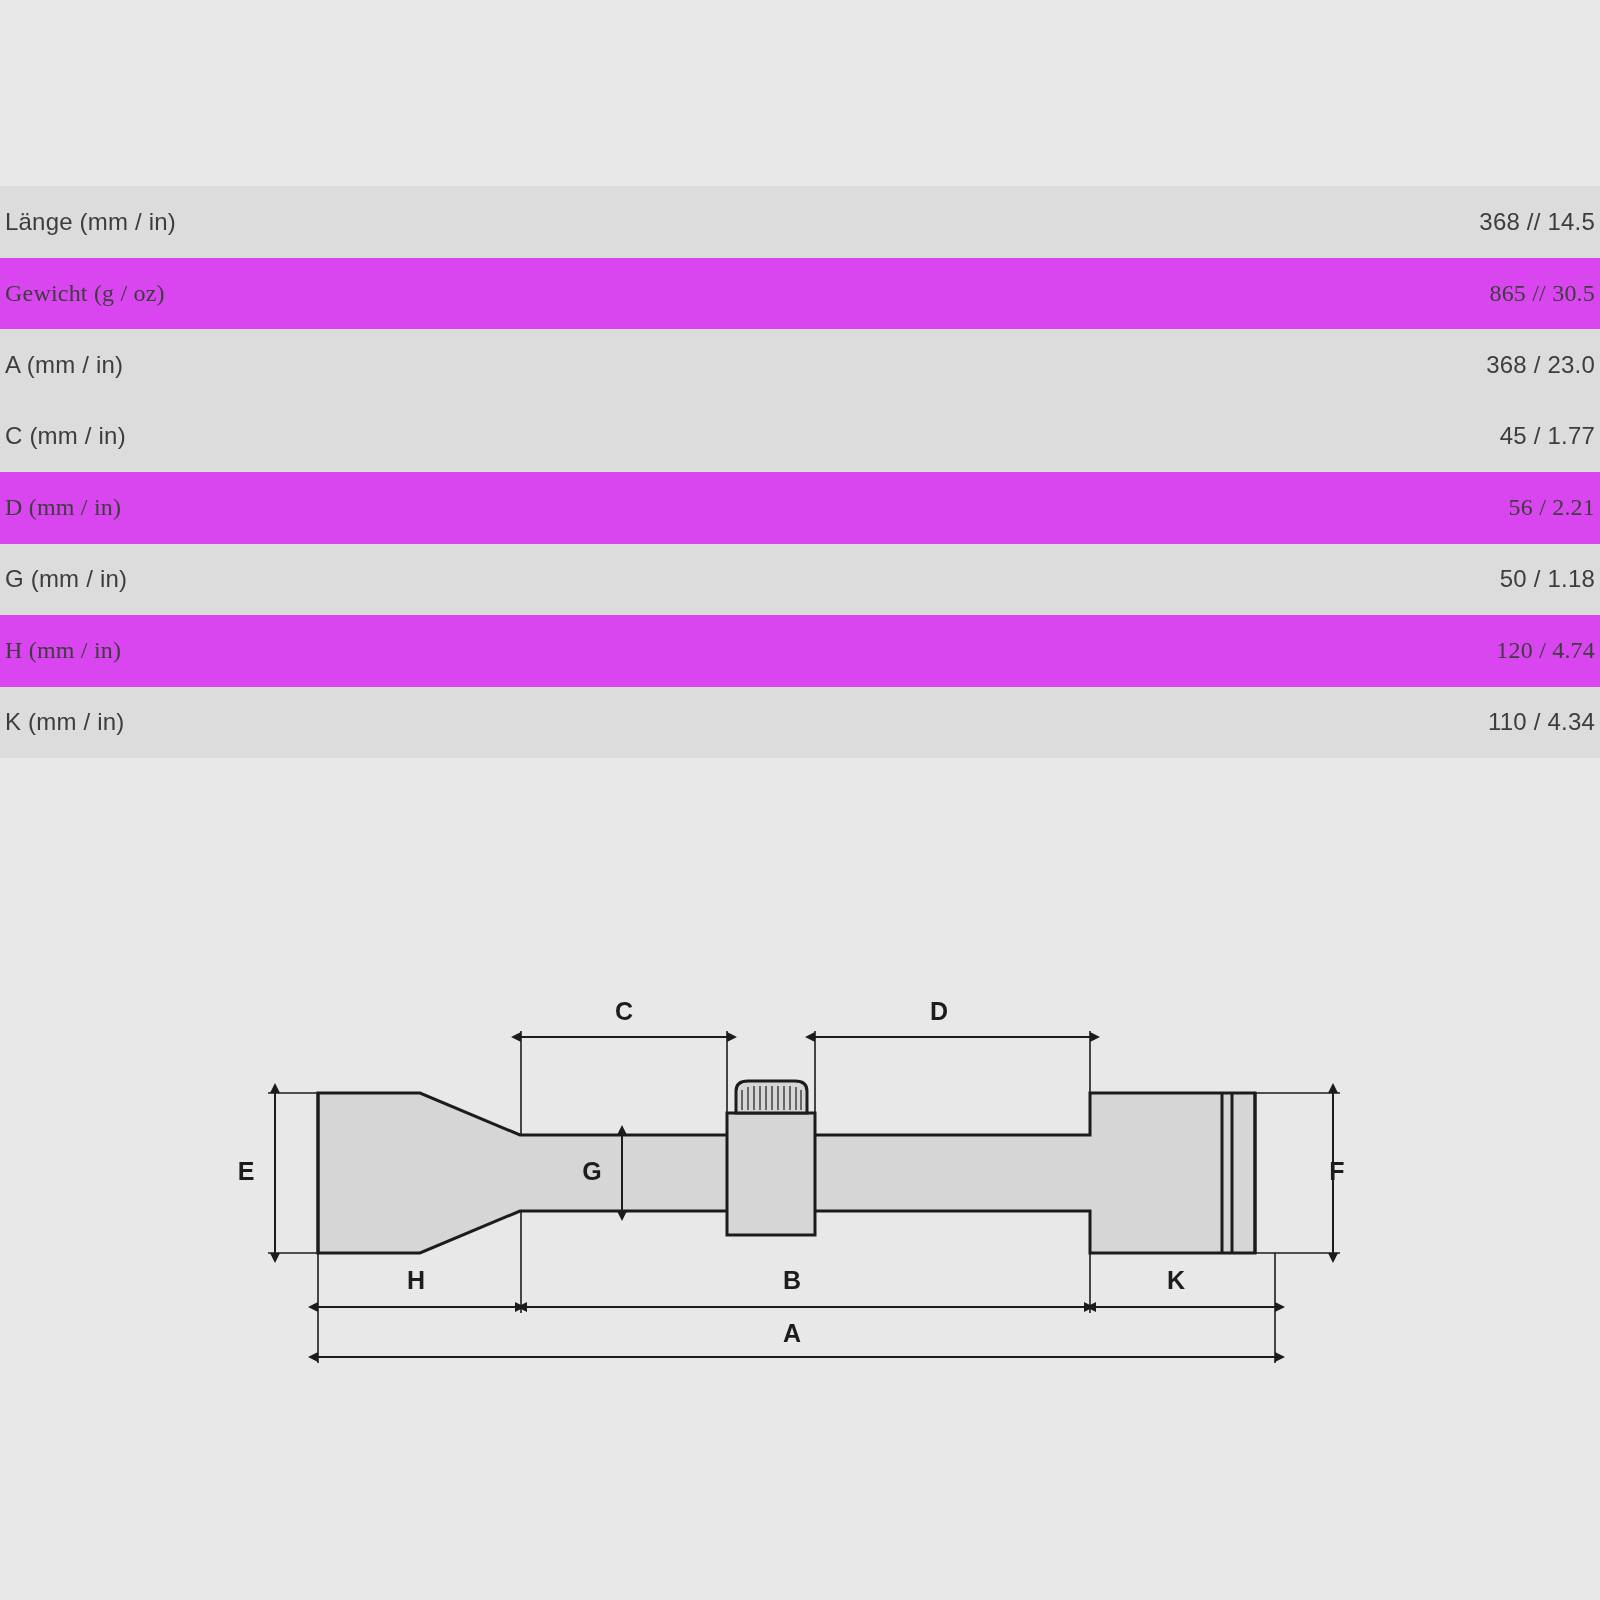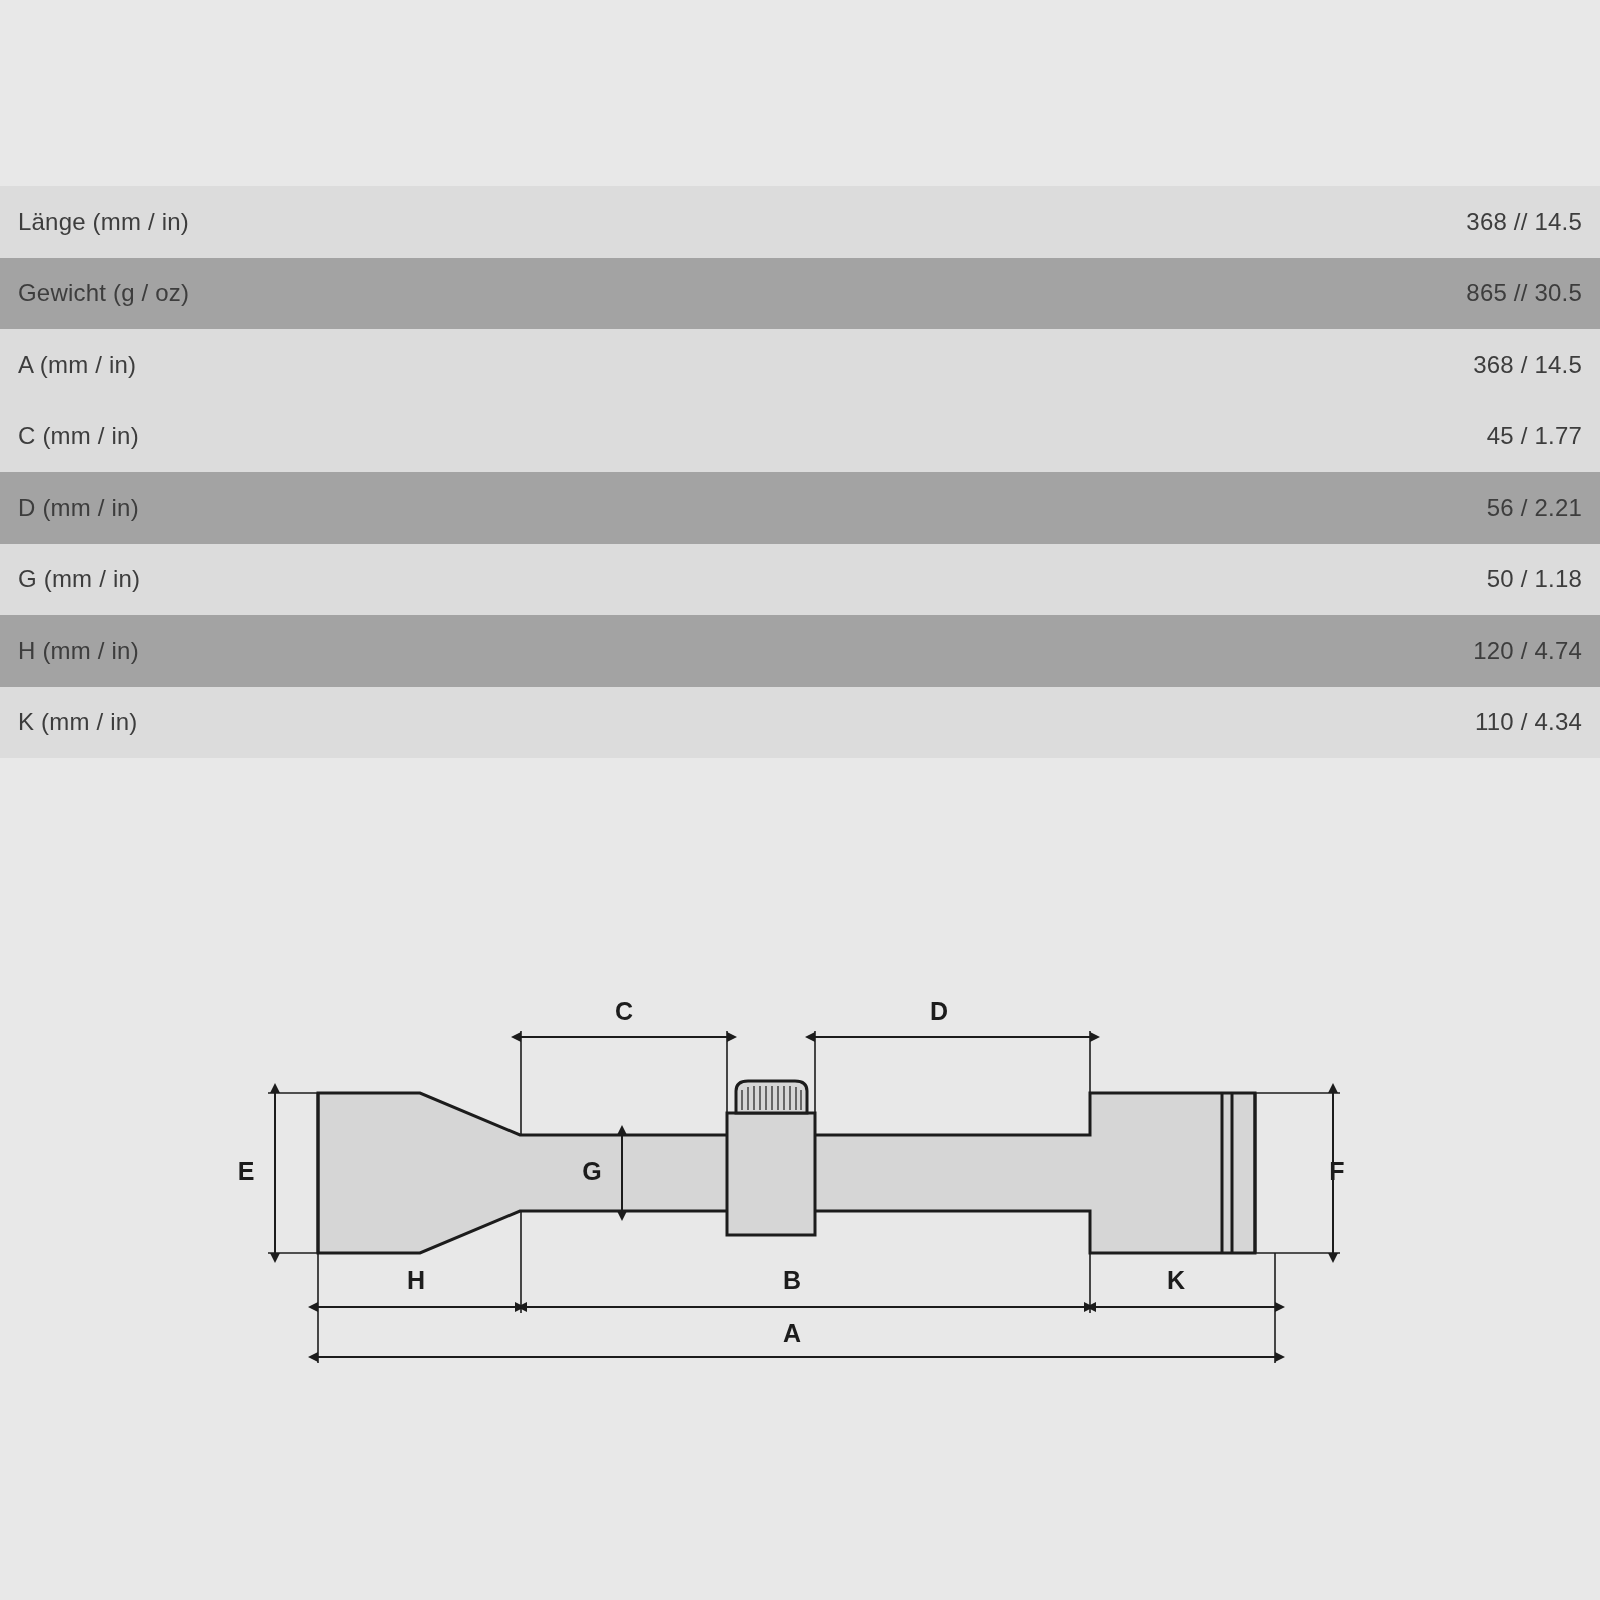--- a/index.html
+++ b/index.html
@@ -25,25 +25,25 @@
     position: absolute;
     top: 186px;
     left: 0;
     width: 1600px;
   }
   .spec-row {
     display: flex;
     align-items: center;
     justify-content: space-between;
     height: 71.5px;
-    padding: 0 18px;
+    padding: 0 5px;
     box-sizing: border-box;
   }
   .spec-row.odd  { background: #dcdcdc; }
-  .spec-row.even { background: #a3a3a3; }
+  .spec-row.even { background: #d946ef; font-family: Liberation Serif, serif; }
   .spec-label {
     font-size: 24px;
     color: #3d3d3d;
     letter-spacing: 0.2px;
   }
   .spec-value {
     font-size: 24px;
     color: #3d3d3d;
     letter-spacing: 0.2px;
     text-align: left;
@@ -83,21 +83,21 @@
       <span class="spec-value">368 // 14.5</span>
     </div>
 
     <div class="spec-row even">
       <span class="spec-label">Gewicht (g / oz)</span>
       <span class="spec-value">865 // 30.5</span>
     </div>
 
     <div class="spec-row odd">
       <span class="spec-label">A (mm / in)</span>
-      <span class="spec-value">368 / 14.5</span>
+      <span class="spec-value">368 / 23.0</span>
     </div>
 
 
     <div class="spec-row odd">
       <span class="spec-label">C (mm / in)</span>
       <span class="spec-value">45 / 1.77</span>
     </div>
 
     <div class="spec-row even">
       <span class="spec-label">D (mm / in)</span>

